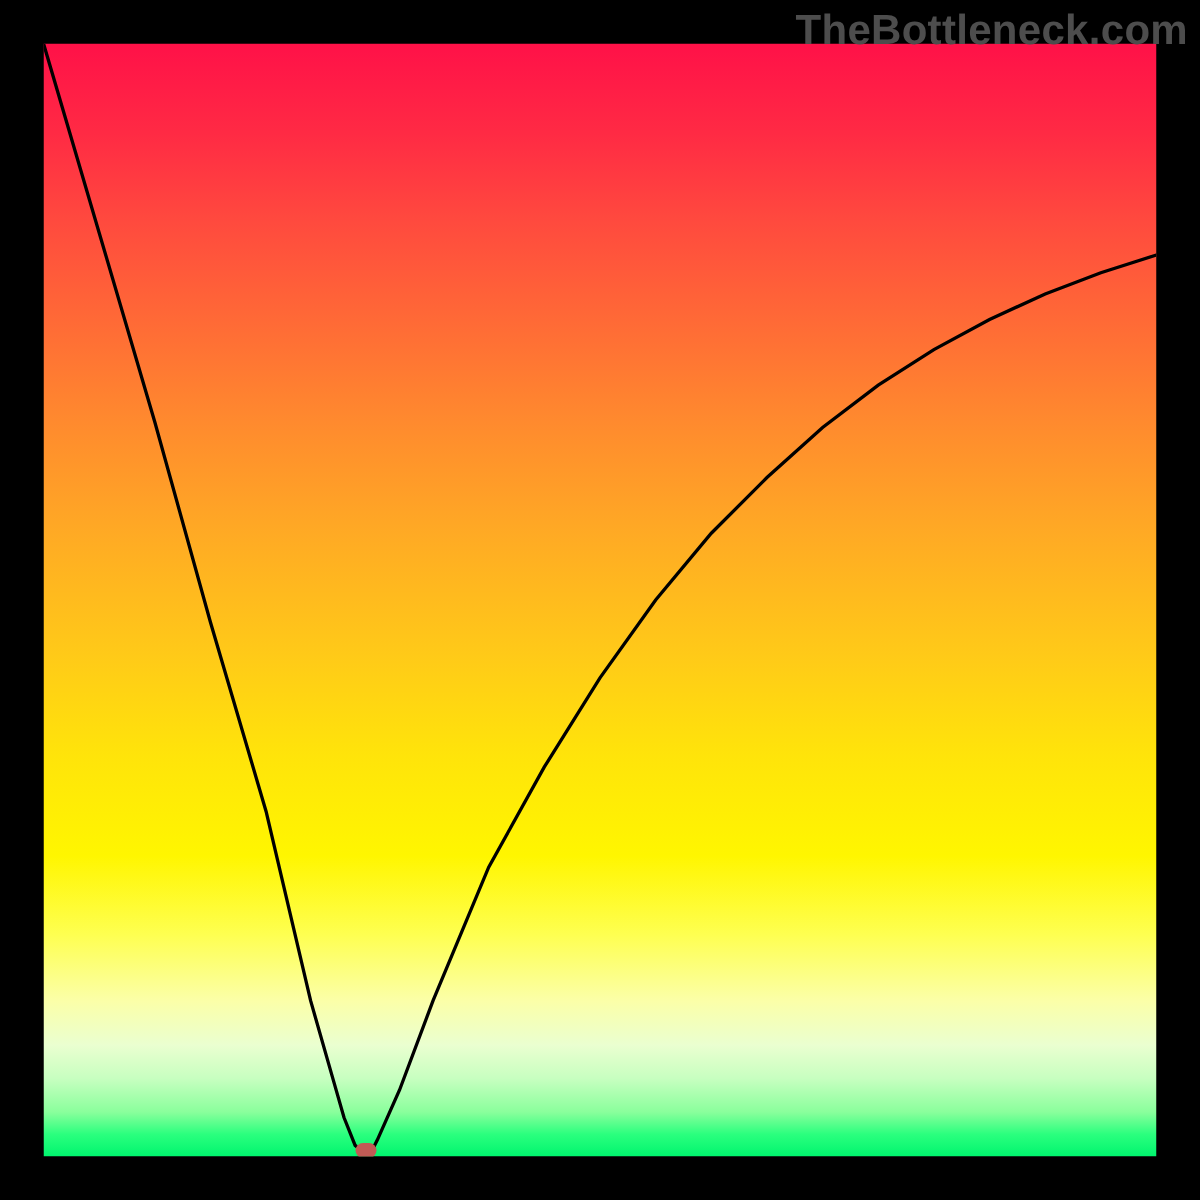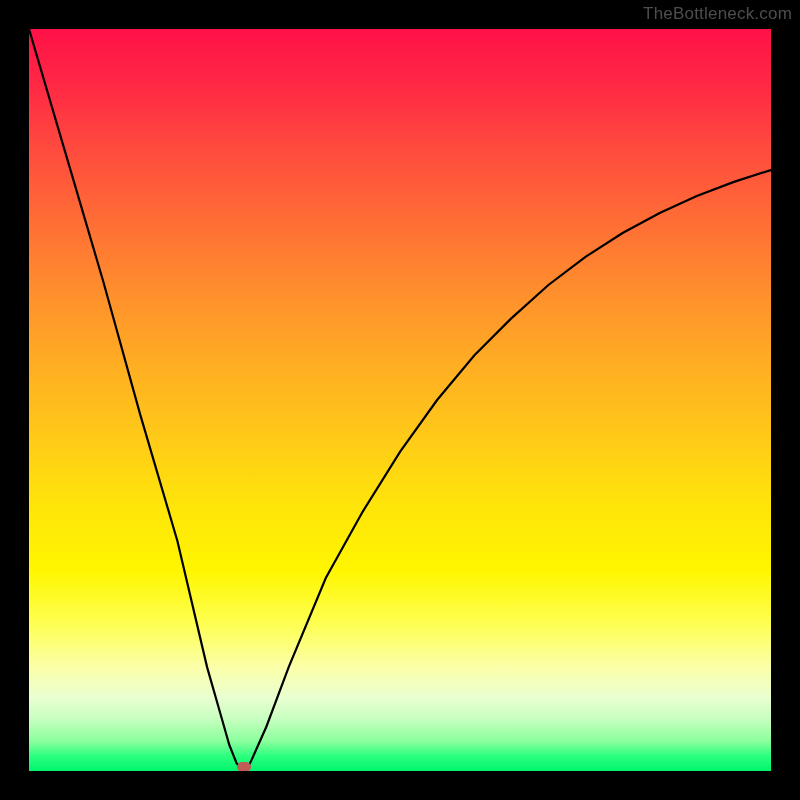--- a/index.html
+++ b/index.html
@@ -68,22 +68,22 @@
     height: 10px;
     border-radius: 5px;
     transform: translate(-50%, -50%);
     
   }
   .watermark {
     position: absolute;
     top: 4px;
     right: 8px;
     color: #4d4d4d;
-    font-size: 17px;
-    font-weight: 400;
+    font-size: 28px;
+    font-weight: 700;
     letter-spacing: 0.2px;
   }
 </style>
 </head>
 <body>
 
 <div class="frame">
 
   <div class="plot-area">
     <div class="gradient"></div>

